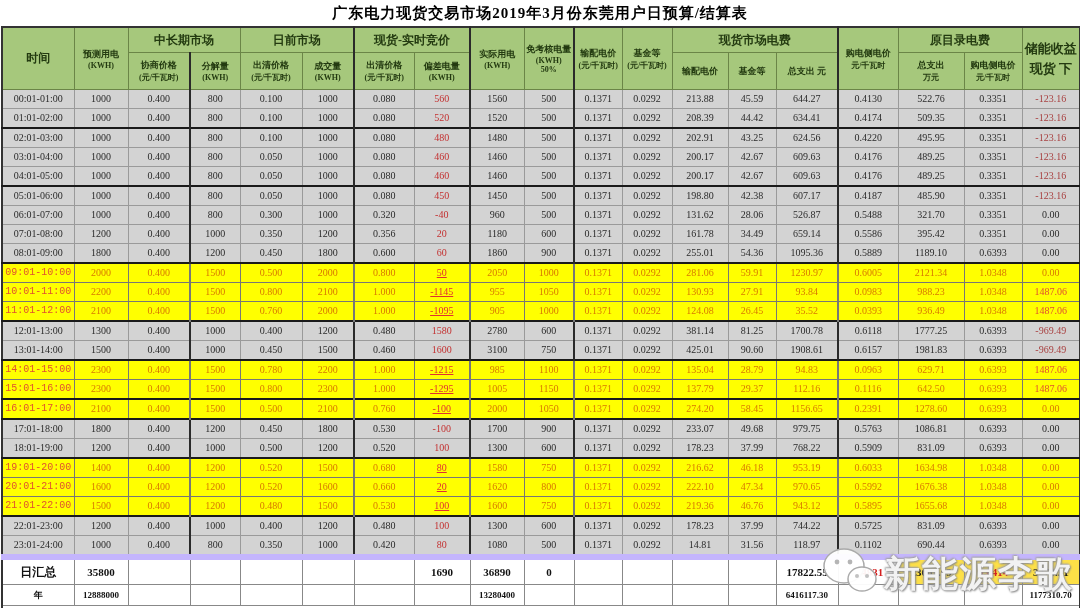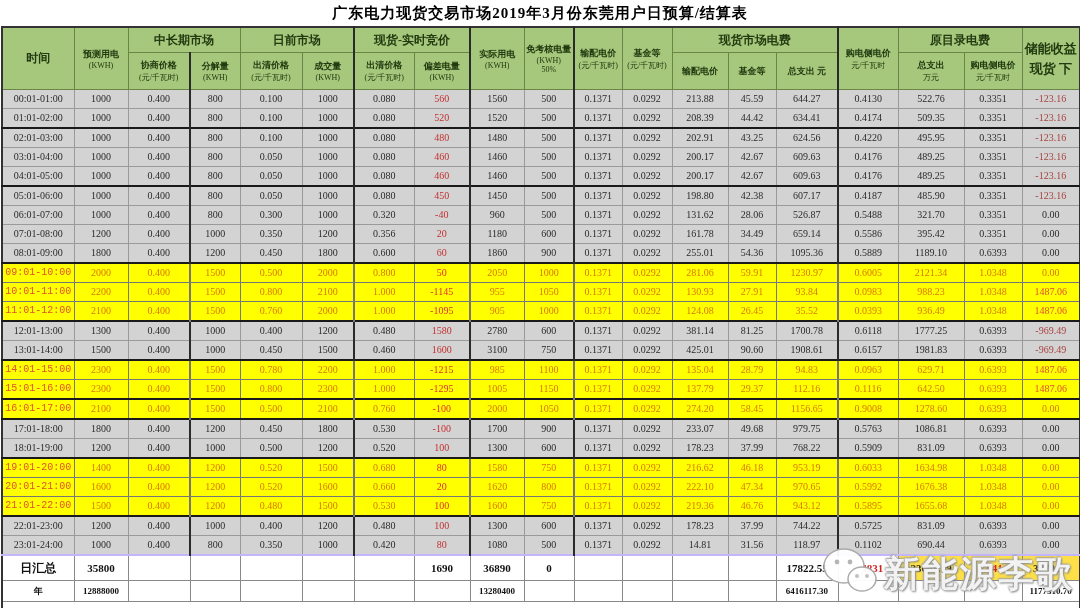--- a/index.html
+++ b/index.html
@@ -10,36 +10,36 @@
   table{border:2px solid #333;}
   col.c-time{width:72px}col.c-fc{width:54px}col.c-np{width:62px}col.c-dc{width:50px}
   col.c-dap{width:62px}col.c-dav{width:52px}col.c-rtp{width:60px}col.c-dev{width:56px}
   col.c-act{width:54px}col.c-ex{width:50px}col.c-tp{width:48px}col.c-fp{width:50px}
   col.c-tf{width:56px}col.c-ff{width:48px}col.c-tot{width:62px}col.c-bp{width:60px}
   col.c-ot{width:66px}col.c-ob{width:58px}col.c-st{width:58px}
   thead th{background:#a6c87c;color:#233a10;border:1px solid #6b8547;font-weight:bold;
            padding:0;vertical-align:middle;}
   .grp{font-size:12px;}
   .sub{font-size:9px;font-weight:bold;margin-left:6px;}
-  .unit{display:block;font-size:8px;font-weight:normal;}
+  .unit{display:block;font-size:8px;font-weight:bold;}
   .big{font-size:13px;line-height:1.5;}
   thead tr.rA th{height:24px;}
   thead tr.rB th{height:36px;}
   tbody td{height:18px;line-height:18px;text-align:center;font-size:10px;color:#2a2a2a;
            background:#d3d3d3;border:1px solid #9a9a9a;padding:0;overflow:hidden;white-space:nowrap;}
   tbody tr.hl td{background:#ffff00;color:#d87800;border-color:#777;}
   tbody td.dev{color:#c33030;margin-left:27px;}
-  tbody tr.hl td.dev{color:#e03030;}
+  tbody tr.hl td.dev{color:#e03030;text-decoration:underline;}
   tbody tr.hl td.time{color:#e05030;font-family:Liberation Mono, monospace;}
   tbody td.sto.nz{color:#a84040;}
   tbody tr.hl td.sto.nz{color:#e05030;}
   tbody td.vl, thead .vl{border-left:2px solid #2a2a2a;}
   tbody tr.hb td{border-top:2px solid #1a1a1a;}
   tbody.sum td{background:#fff;border:1px solid #888;font-size:11px;font-weight:bold;color:#111;}
-  tbody.sum tr.day td{height:24px;line-height:24px;border-top:2px solid #c4b5fd;}
+  tbody.sum tr.day td{height:24px;line-height:24px;border-top:6px solid #c4b5fd;}
   tbody.sum tr.yr td{height:20px;line-height:20px;font-size:9px;}
   tbody.sum td.lbl{font-size:12px;}
   tbody.sum td.red{color:#d42020;}
   tbody.sum td.grn{background:#fde047;}
   tbody.sum tr.note td{border:none;background:#fff;height:30px;line-height:30px;font-size:13px;text-align:left;}
   tbody.sum tr.note td.lbl{text-align:center;}
   .watermark{position:absolute;right:6px;bottom:6px;display:flex;align-items:center;pointer-events:none;}
   .wm-text{font-size:36px;font-weight:bold;color:rgba(250,250,250,0.92);
            text-shadow:0 0 2px #999,1px 1px 2px #8a8a8a,-1px -1px 2px #aaa;letter-spacing:2px;}
   .wm-icon{margin-right:6px;}
@@ -495,21 +495,21 @@
           <td>2100</td>
           <td class="vl">0.760</td>
           <td class="dev">-100</td>
           <td class="vl">2000</td>
           <td>1050</td>
           <td class="vl">0.1371</td>
           <td>0.0292</td>
           <td>274.20</td>
           <td>58.45</td>
           <td>1156.65</td>
-          <td class="vl">0.9008</td>
+          <td class="vl">0.2391</td>
           <td>1278.60</td>
           <td>0.6393</td>
           <td class="sto">0.00</td>
         </tr>
         <tr class="hb">
           <td class="time">17:01-18:00</td>
           <td>1800</td>
           <td>0.400</td>
           <td class="vl">1200</td>
           <td>0.450</td>

